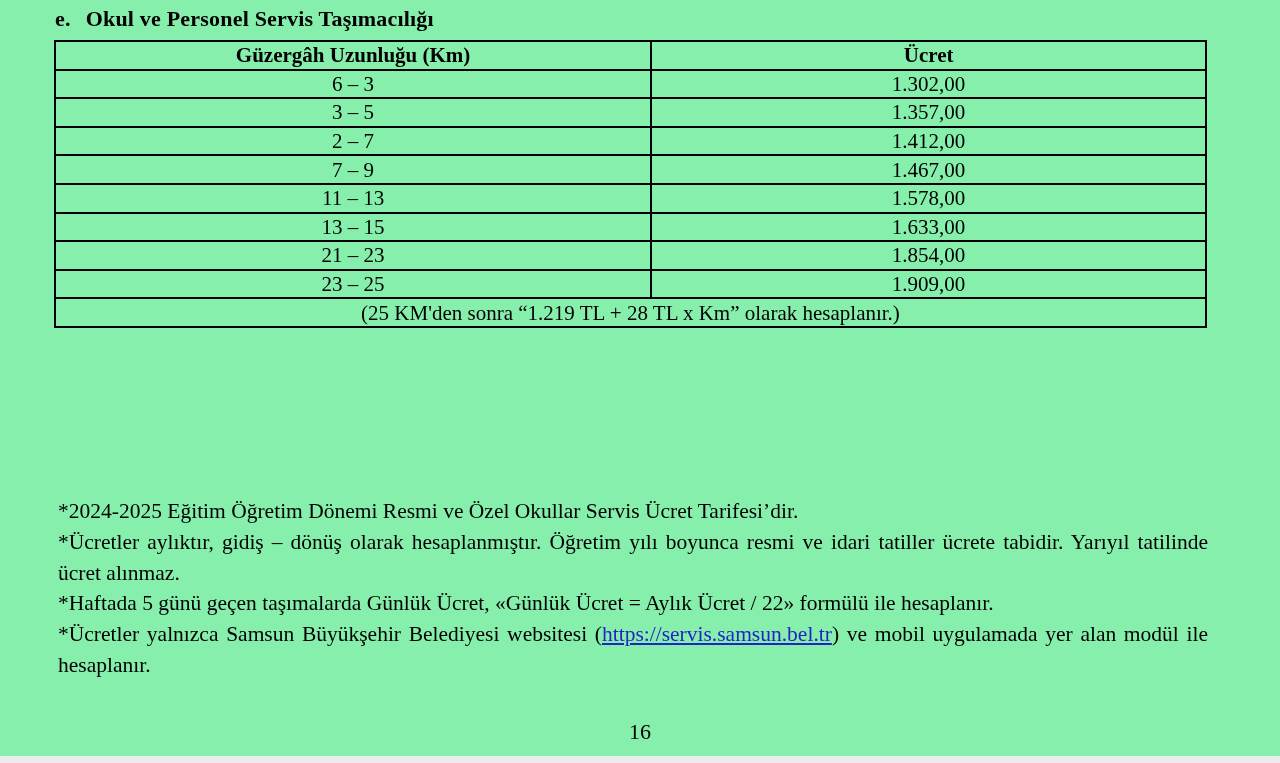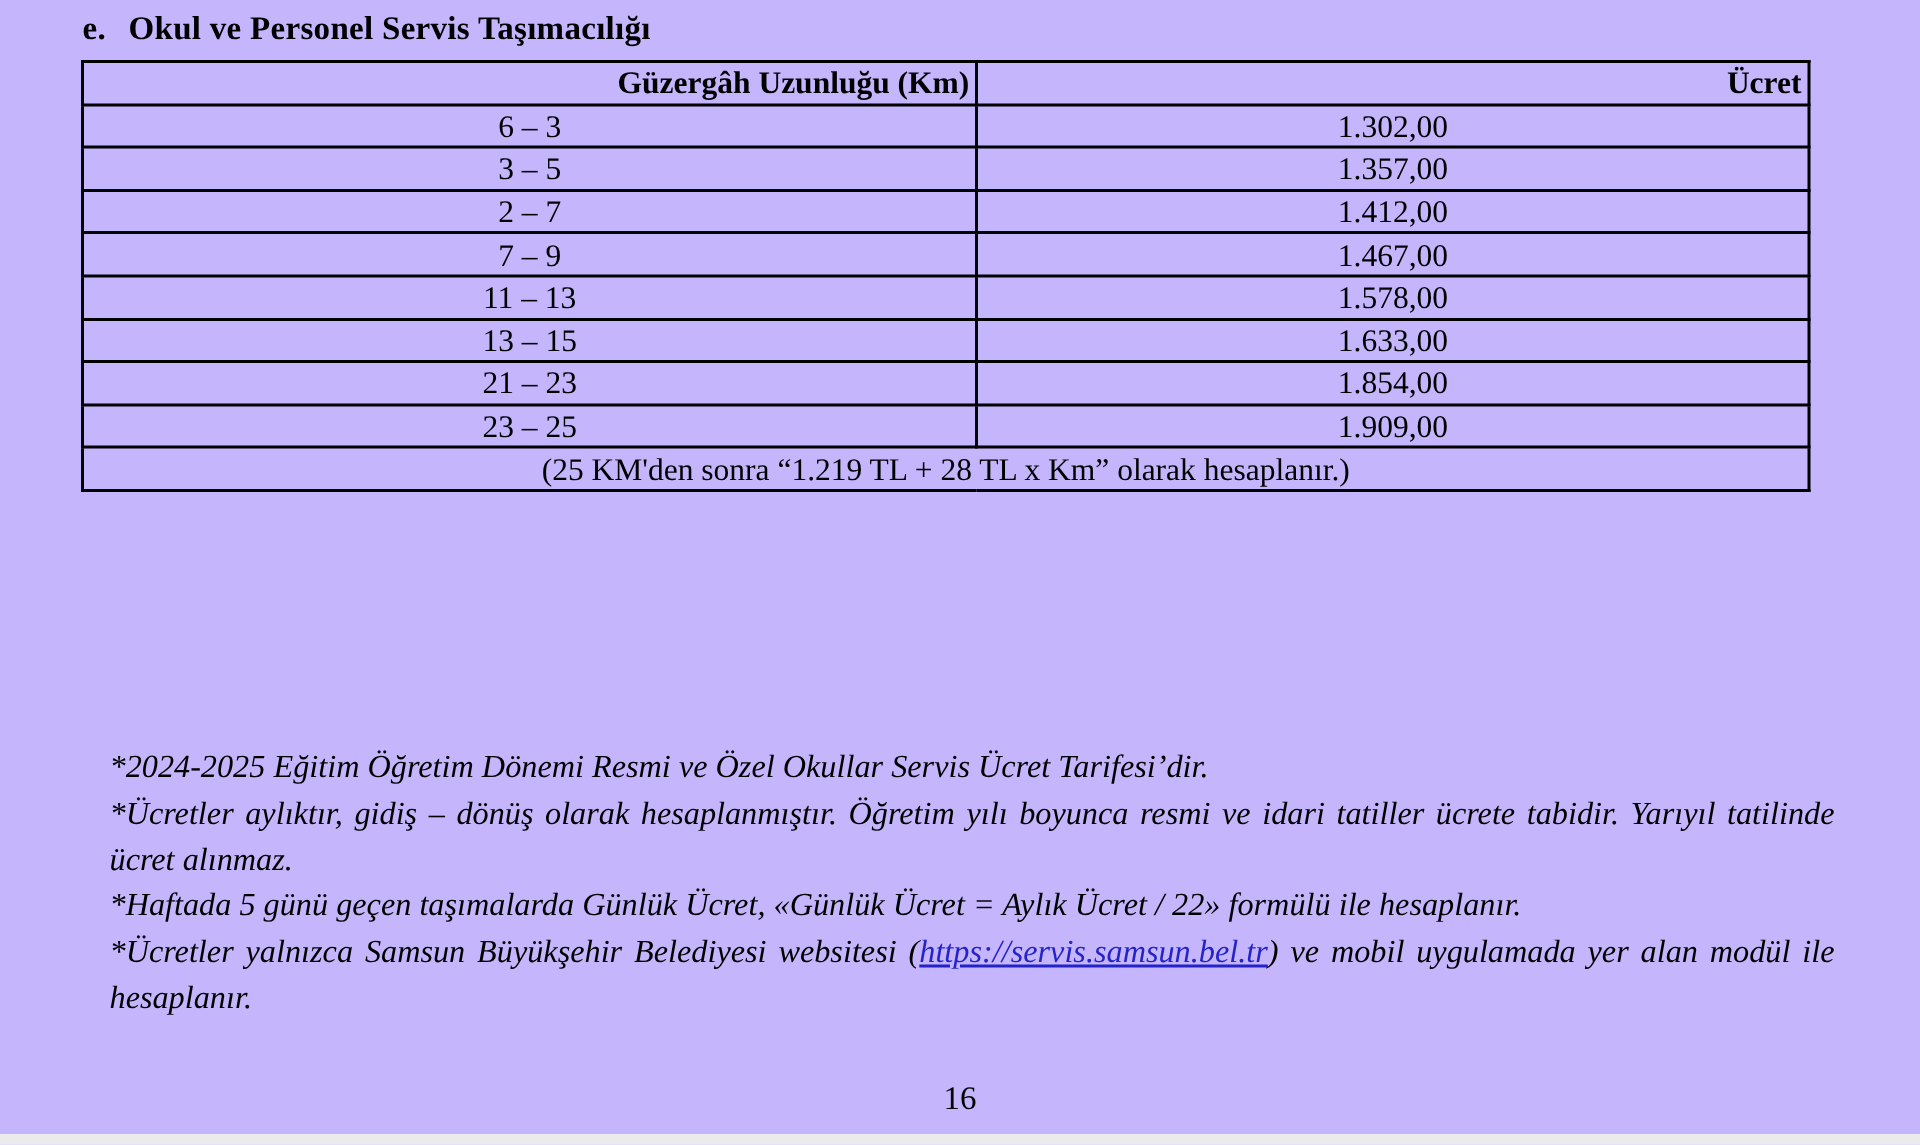--- a/index.html
+++ b/index.html
@@ -6,21 +6,21 @@
     margin: 0;
     padding: 0;
     background: #ffffff;
     font-family: "Liberation Serif", serif;
     color: #000000;
   }
   .page {
     position: relative;
     width: 1280px;
     height: 763px;
-    background: #c4b5fd;
+    background: #86efac;
     overflow: hidden;
   }
   .title {
     position: absolute;
     left: 55px;
     top: 6px;
     margin: 0;
     font-size: 22px;
     font-weight: bold;
     letter-spacing: 0.2px;
@@ -39,28 +39,27 @@
   .fare-table td {
     border: 2px solid #000000;
     text-align: center;
     vertical-align: middle;
     font-size: 21px;
     height: 26.6px;
     line-height: 1.05;
     padding: 0 4px;
     overflow: hidden;
   }
-  .fare-table th { font-weight: bold; text-align: right; }
+  .fare-table th { font-weight: bold; }
   .fare-table tfoot td { font-weight: normal; }
   .notes {
     position: absolute;
-    left: 73px;
+    left: 58px;
     top: 496px;
     width: 1150px;
-    font-style: italic;
     font-size: 21.5px;
     line-height: 30.8px;
     text-align: justify;
   }
   .notes p { margin: 0; }
   .notes a {
     color: var(--link-color, #2323c8);
     text-decoration: underline;
   }
   .page-number {

